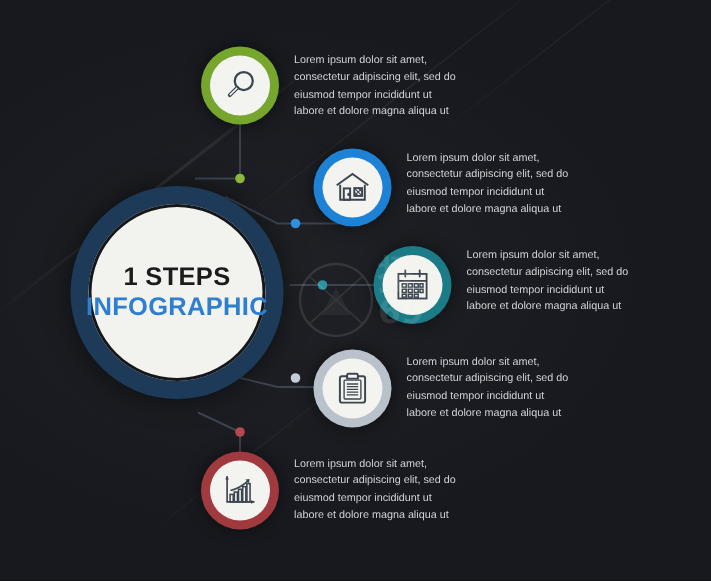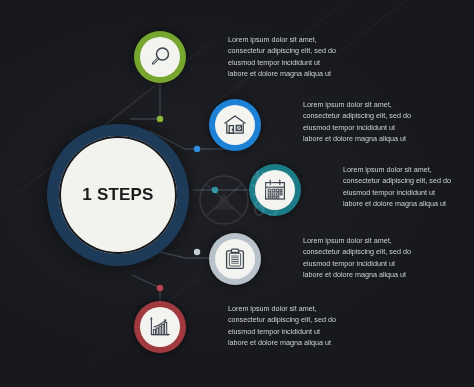--- a/index.html
+++ b/index.html
@@ -80,39 +80,39 @@
   .node-inner svg { display: block; }
 
   
   .txt {
     position: absolute;
     width: 152px;
     font-size: 7.2px;
     line-height: 11.3px;
     color: #cfd2d6;
   }
-  .txt div { white-space: nowrap; margin-left: 32px; }
+  .txt div { white-space: nowrap; }
 
   
   .wm {
     position: absolute;
     left: 196px; top: 168px;
     width: 118px; height: 70px;
     opacity: 0.10;
     pointer-events: none;
     color: #ffffff;
   }
   .wm .wm-cjk {
     position: absolute; left: 56px; top: 2px;
     font-size: 26px; font-weight: bold; line-height: 26px;
     font-family: "DejaVu Sans", sans-serif;
   }
   .wm .wm-cjk2 {
     position: absolute; left: 56px; top: 30px;
-    font-size: 22px; font-weight: normal; line-height: 22px;
+    font-size: 22px; font-weight: bold; line-height: 22px;
     font-family: "DejaVu Sans", sans-serif;
   }
 </style>
 </head>
 <body>
 
 <div id="stage">
 
   <div class="streak s1"></div>
   <div class="streak s2"></div>
@@ -131,20 +131,21 @@
     <circle cx="160" cy="119" r="3.2" fill="#8fbb3a"></circle>
     <circle cx="197" cy="149" r="3.2" fill="#2f8fe0"></circle>
     <circle cx="215" cy="190" r="3.2" fill="#2b94a0"></circle>
     <circle cx="197" cy="252" r="3.2" fill="#c5ced6"></circle>
     <circle cx="160" cy="288" r="3.2" fill="#b4484d"></circle>
   </svg>
 
   <div class="hub">
     <div class="hub-inner">
       <div class="hub-l1">1 STEPS</div>
+      <div class="hub-l2">INFOGRAPHIC</div>
     </div>
   </div>
 
   <div class="node" style="left:134px; top:31px; background:#76a62e;">
     <div class="node-inner">
       <span>
         <svg width="26" height="26" viewBox="0 0 26 26" fill="none" stroke="#3c4550" stroke-width="1.5">
           <circle cx="15.5" cy="10" r="6"></circle>
           <path d="M11.1 14.6 L6.2 19.4" stroke-width="2.6" stroke-linecap="round"></path>
           <path d="M11.1 14.6 L6.2 19.4" stroke="#f3f3ef" stroke-width="1"></path>

